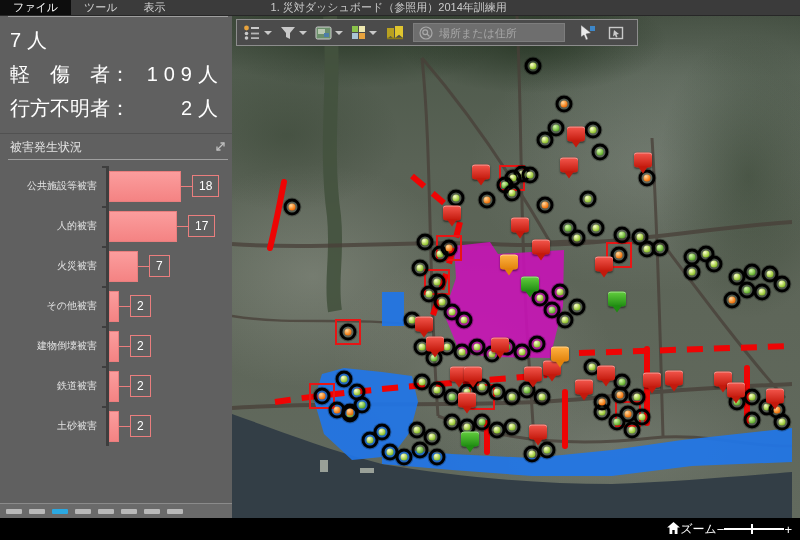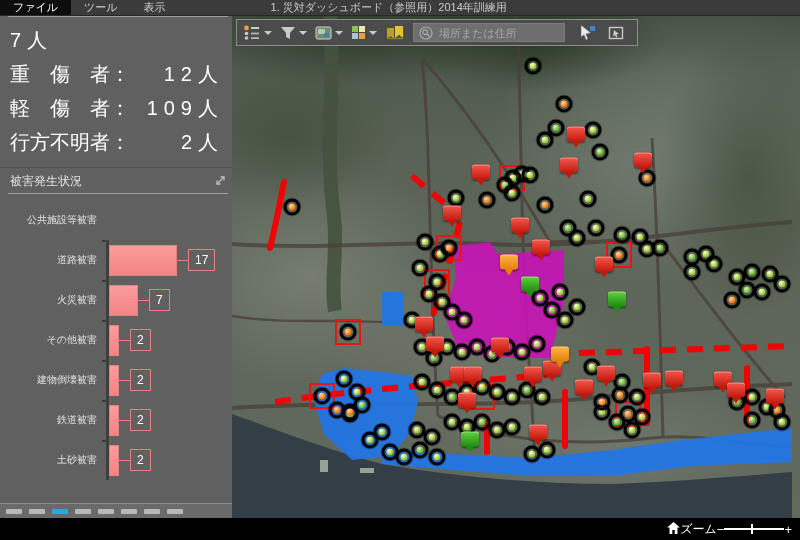--- a/index.html
+++ b/index.html
@@ -108,24 +108,20 @@
   <span class="menu-item">表示</span>
   <span id="app-title">1. 災対ダッシュボード（参照用）2014年訓練用</span>
 </div>
 
 <div id="left-panel">
   <div class="panel">
     <div class="panel-sep"></div>
     <div id="stats-rows">
         <div class="stat-row">
           <span class="stat-value">7人</span>
-        </div>
-        <div class="stat-row">
-          <span>重　傷　者：</span>
-          <span class="stat-value">12人</span>
         </div>
         <div class="stat-row">
           <span>軽　傷　者：</span>
           <span class="stat-value">109人</span>
         </div>
         <div class="stat-row">
           <span>行方不明者：</span>
           <span class="stat-value">2人</span>
         </div>
       </div>
@@ -141,23 +137,28 @@
               <path d="M5.5,2 H9 V5.5"></path>
               <path d="M2,5.5 V9 H5.5"></path>
             </g>
           </svg>
       </span>
     </div>
     <div class="panel-sep"></div>
     <div id="chart-rows">
         <div class="chart-row">
           <span class="cat-label">公共施設等被害</span>
+          <span class="bar-area">
+            <span class="bar" style="width:70px"></span>
+            <span class="conn"></span>
+            <span class="val-box">18</span>
+          </span>
         </div>
         <div class="chart-row">
-          <span class="cat-label">道路被害</span>
+          <span class="cat-label">人的被害</span>
           <span class="bar-area">
             <span class="bar" style="width:66px"></span>
             <span class="conn"></span>
             <span class="val-box">17</span>
           </span>
         </div>
         <div class="chart-row">
           <span class="cat-label">火災被害</span>
           <span class="bar-area">
             <span class="bar" style="width:27px"></span>

